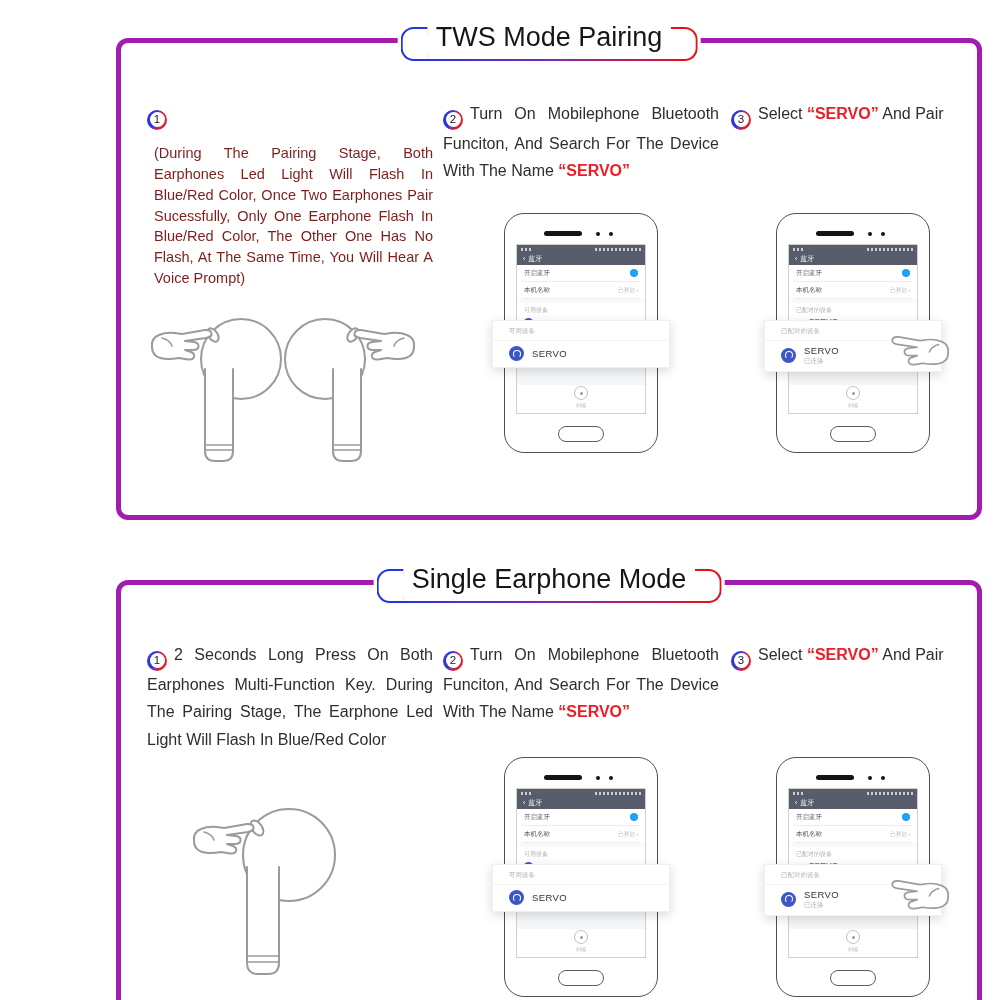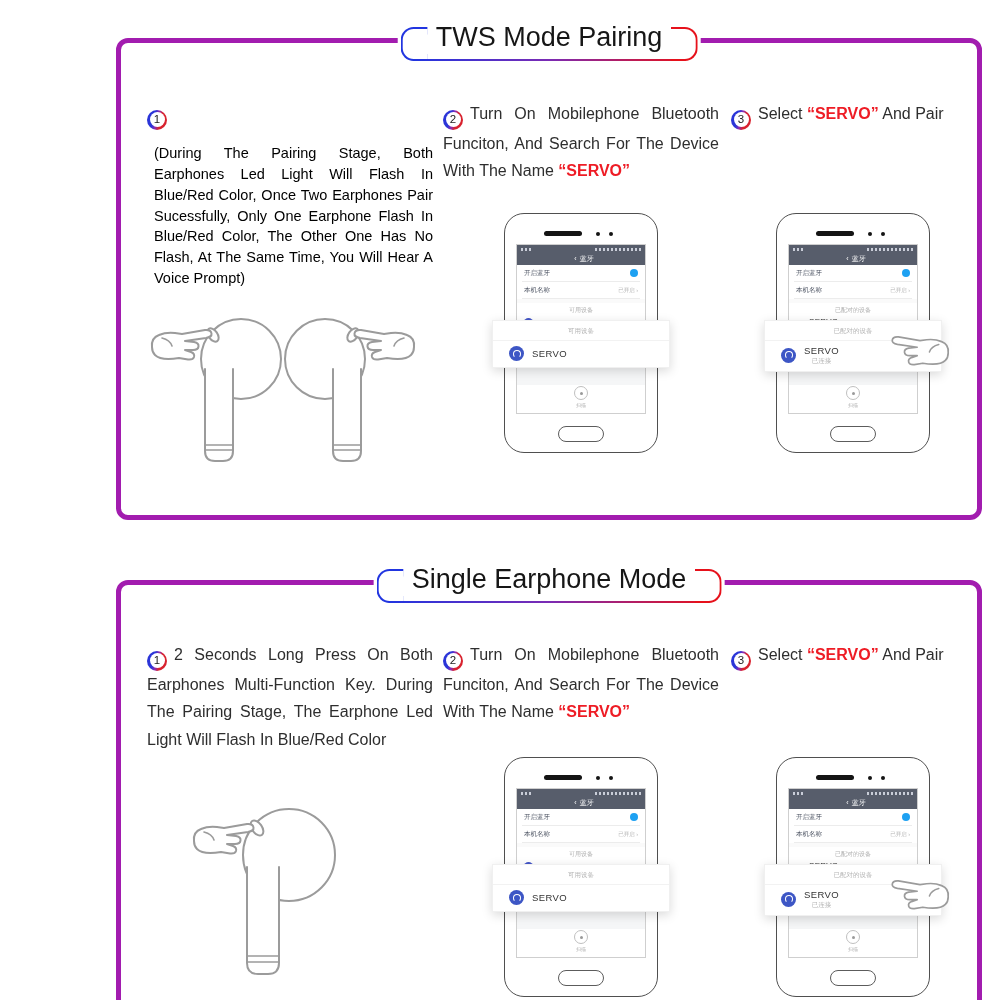--- a/index.html
+++ b/index.html
@@ -25,36 +25,36 @@
   .col{position:absolute;}
   #card1 .col{top:57px;}
   #card2 .col{top:56px;}
   .c1{left:26px;width:286px;}
   .c2{left:322px;width:276px;}
   .c3{left:610px;width:298px;}
 
   .step{margin:0;font-size:16px;color:#2e2e2e;line-height:1.72;text-align:justify;}
   .c3 .step{text-align:left;}
   .servo{color:#ee1c25;font-weight:bold;}
-  .note{margin:13px 0 0;padding-left:7px;font-size:14.5px;color:#000000;line-height:1.44;text-align:justify;}
+  .note{margin:13px 0 0;padding-left:7px;font-size:14.5px;color:#7f1d1d;line-height:1.44;text-align:justify;}
 
   .stepnum{display:inline-flex;width:20px;height:20px;border-radius:50%;vertical-align:-4px;margin-right:7px;
            background:linear-gradient(105deg,#2b35d8 35%,#8c2bb0 50%,#d8222e 65%);
            align-items:center;justify-content:center;}
   .stepnum b{display:flex;width:15px;height:15px;background:#fff;border-radius:50%;
              align-items:center;justify-content:center;font-size:11.5px;font-weight:normal;color:#222;}
 
   .art{margin-top:16px;}
   #card2 .art{margin-top:42px;margin-left:24px;}
   .lineart{stroke:#9b9b9b;fill:#fff;stroke-width:2;stroke-linejoin:round;stroke-linecap:round;}
   .lineart .thin{stroke-width:1.6;fill:none;}
 
   
   .phone-slot{position:absolute;width:152px;height:238px;}
-  .phone{position:relative;width:152px;height:238px;border:1.5px solid #4f4f4f;border-radius:20px;background:#fff;text-align:center;}
+  .phone{position:relative;width:152px;height:238px;border:1.5px solid #4f4f4f;border-radius:20px;background:#fff;}
   .spk{position:absolute;top:17px;left:39px;width:38px;height:5px;background:#141414;border-radius:3px;}
   .cam{position:absolute;top:18px;width:4px;height:4px;background:#141414;border-radius:50%;}
   .cam.a{left:91px;} .cam.b{left:104px;}
   .screen{position:relative;margin:30px 11px 0;height:168px;border:1px solid #cfcfcf;background:#fff;}
   .sbar{position:relative;height:8px;background:#575d6b;}
   .sp{position:absolute;top:2.5px;height:3px;background:repeating-linear-gradient(90deg,#c9cdd8 0 2px,transparent 2px 4px);}
   .sp.l{left:4px;width:10px;} .sp.r{right:4px;width:46px;}
   .nav{height:12px;background:#575d6b;color:#fff;font-size:7px;line-height:12px;padding-left:6px;}
   .nav .back{margin-right:3px;}
   .r1,.r2{height:16px;display:flex;align-items:center;justify-content:space-between;padding:0 7px;}

